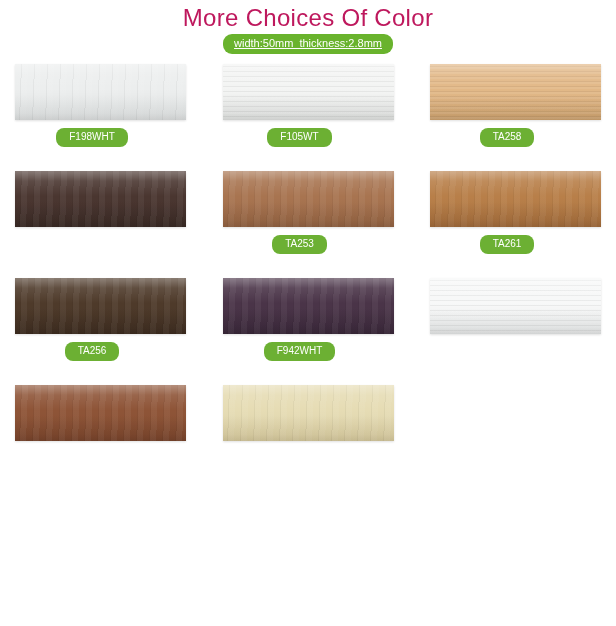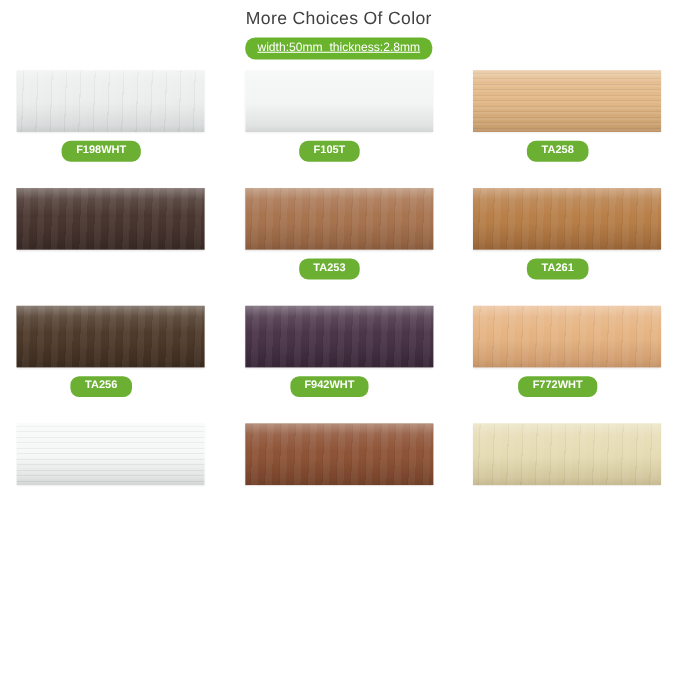--- a/index.html
+++ b/index.html
@@ -16,22 +16,22 @@
   }
 
   
   .header {
     width: 100%;
     text-align: center;
     padding-top: 7px;
     box-sizing: border-box;
   }
   .page-title {
-    font-size: 16px;
-    color: #404040;
+    font-size: 24px;
+    color: #be185d;
     letter-spacing: 0.3px;
     line-height: 22px;
     font-weight: 400;
     margin: 0;
   }
   .spec-badge {
     display: inline-block;
     margin-top: 5px;
     background: #69b32d;
     color: #ffffff;
@@ -48,21 +48,20 @@
     margin-top: 10px;
     padding: 0 15px;
     box-sizing: border-box;
     display: grid;
     grid-template-columns: repeat(3, 171px);
     justify-content: space-between;
     row-gap: 24px;
   }
   .swatch-cell {
     width: 154px;
-    font-weight: bold;
   }
   .swatch-chip {
     width: 171px;
     height: 56px;
     position: relative;
     overflow: hidden;
     box-shadow: 0 1px 2px rgba(0,0,0,0.12);
   }
   
   .swatch-chip .grain {
@@ -128,24 +127,25 @@
 
 <div class="swatch-grid">
     <div class="swatch-cell">
       <div class="swatch-chip" style="background: linear-gradient(rgb(236, 238, 238) 0%, rgb(236, 238, 238) 55%, rgb(223, 226, 226) 100%);">
         <div class="grain streak"></div>
         <div class="grain gloss"></div>
       </div>
       <div class="swatch-label-row"><span class="swatch-label">F198WHT</span></div>
     </div>
     <div class="swatch-cell">
-      <div class="swatch-chip" style="background: linear-gradient(rgb(244, 245, 245) 0%, rgb(244, 245, 245) 55%, rgb(233, 235, 235) 100%);">
-        <div class="grain gloss"></div>
-      </div>
-      <div class="swatch-label-row"><span class="swatch-label">F105T</span></div>
+      <div class="swatch-chip" style="background: linear-gradient(rgb(243, 244, 243) 0%, rgb(243, 244, 243) 55%, rgb(226, 228, 226) 100%);">
+        <div class="grain lines"></div>
+        <div class="grain gloss"></div>
+      </div>
+      <div class="swatch-label-row"><span class="swatch-label">F105WT</span></div>
     </div>
     <div class="swatch-cell">
       <div class="swatch-chip" style="background: linear-gradient(rgb(226, 184, 135) 0%, rgb(226, 184, 135) 55%, rgb(208, 164, 112) 100%);">
         <div class="grain lines"></div>
         <div class="grain gloss"></div>
       </div>
       <div class="swatch-label-row"><span class="swatch-label">TA258</span></div>
     </div>
     <div class="swatch-cell">
       <div class="swatch-chip" style="background: linear-gradient(rgb(74, 54, 48) 0%, rgb(74, 54, 48) 55%, rgb(58, 42, 37) 100%);">
@@ -175,27 +175,20 @@
       <div class="swatch-label-row"><span class="swatch-label">TA256</span></div>
     </div>
     <div class="swatch-cell">
       <div class="swatch-chip" style="background: linear-gradient(rgb(74, 52, 72) 0%, rgb(74, 52, 72) 55%, rgb(58, 40, 58) 100%);">
         <div class="grain streak"></div>
         <div class="grain gloss"></div>
       </div>
       <div class="swatch-label-row"><span class="swatch-label">F942WHT</span></div>
     </div>
     <div class="swatch-cell">
-      <div class="swatch-chip" style="background: linear-gradient(rgb(230, 180, 131) 0%, rgb(230, 180, 131) 55%, rgb(214, 160, 112) 100%);">
-        <div class="grain streak"></div>
-        <div class="grain gloss"></div>
-      </div>
-      <div class="swatch-label-row"><span class="swatch-label">F772WHT</span></div>
-    </div>
-    <div class="swatch-cell">
       <div class="swatch-chip" style="background: linear-gradient(rgb(247, 248, 248) 0%, rgb(247, 248, 248) 55%, rgb(231, 233, 233) 100%);">
         <div class="grain lines"></div>
         <div class="grain gloss"></div>
       </div>
     </div>
     <div class="swatch-cell">
       <div class="swatch-chip" style="background: linear-gradient(rgb(142, 84, 55) 0%, rgb(142, 84, 55) 55%, rgb(122, 69, 44) 100%);">
         <div class="grain streak"></div>
         <div class="grain gloss"></div>
       </div>

